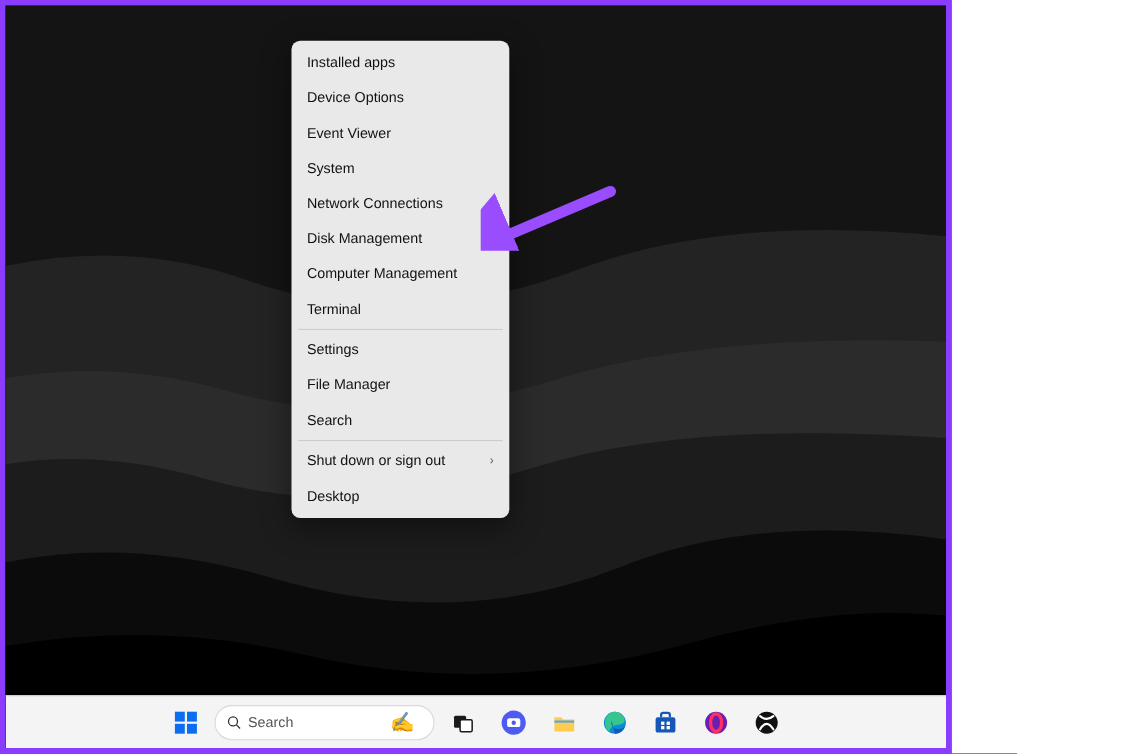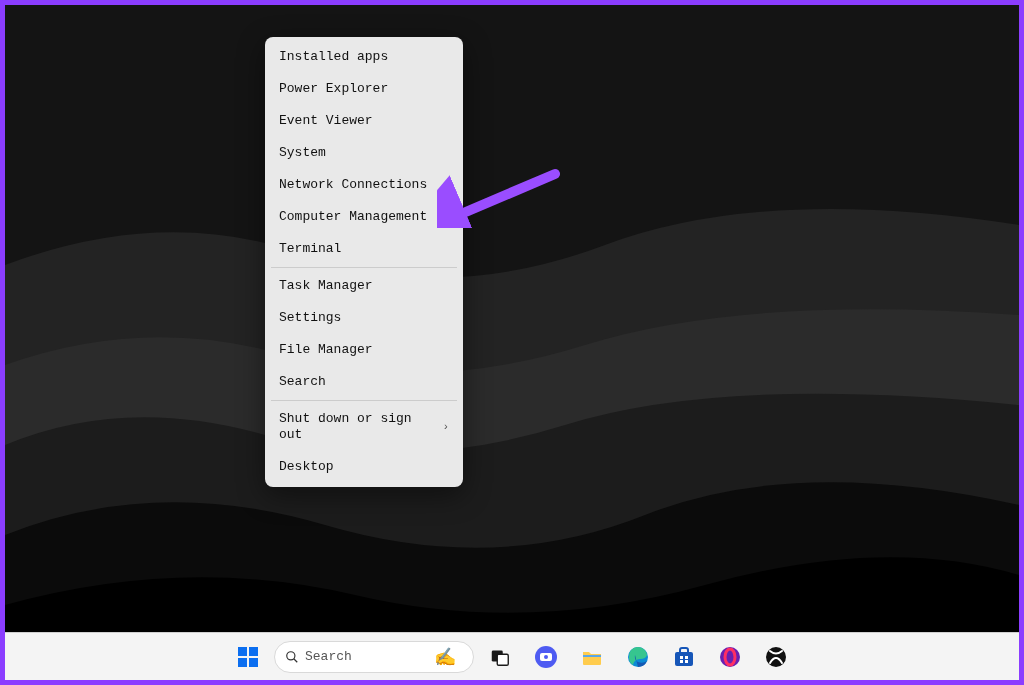--- a/index.html
+++ b/index.html
@@ -1,23 +1,22 @@
 <!DOCTYPE html>
 <html><head>
 <meta charset="utf-8">
 <style>
   * { box-sizing: border-box; margin: 0; padding: 0; }
   html, body { width: 1024px; height: 685px; overflow: hidden; font-family: "Segoe UI", Arial, sans-serif; }
   .frame {
     position: relative;
-    width: 1024px;
+    width: 865px;
     height: 685px;
     border: 5px solid #8b3dff;
     background: #000;
-    font-family: Liberation Mono, monospace;
   }
   .desktop {
     position: absolute;
     inset: 0;
     overflow: hidden;
   }
   
   .desktop svg.bg {
     position: absolute;
     inset: 0;
@@ -115,41 +114,41 @@
       <path d="M0 440 Q120 390 260 430 T560 420 T1014 400 V675 H0 Z" fill="#1c1c1c"></path>
       <path d="M0 530 Q150 470 320 520 T640 510 T1014 500 V675 H0 Z" fill="#0b0b0b"></path>
       <path d="M0 600 Q180 550 350 590 T700 580 T1014 570 V675 H0 Z" fill="#000000"></path>
     </svg>
 
     <div class="context-menu" id="cmenu">
         <div class="menu-item">
           <span>Installed apps</span>
         </div>
         <div class="menu-item">
-          <span>Power Explorer</span>
+          <span>Device Options</span>
         </div>
         <div class="menu-item">
           <span>Event Viewer</span>
         </div>
         <div class="menu-item">
           <span>System</span>
         </div>
         <div class="menu-item">
           <span>Network Connections</span>
         </div>
         <div class="menu-item">
+          <span>Disk Management</span>
+        </div>
+        <div class="menu-item">
           <span>Computer Management</span>
         </div>
         <div class="menu-item">
           <span>Terminal</span>
         </div>
         <div class="menu-sep"></div>
-        <div class="menu-item">
-          <span>Task Manager</span>
-        </div>
         <div class="menu-item">
           <span>Settings</span>
         </div>
         <div class="menu-item">
           <span>File Manager</span>
         </div>
         <div class="menu-item">
           <span>Search</span>
         </div>
         <div class="menu-sep"></div>

